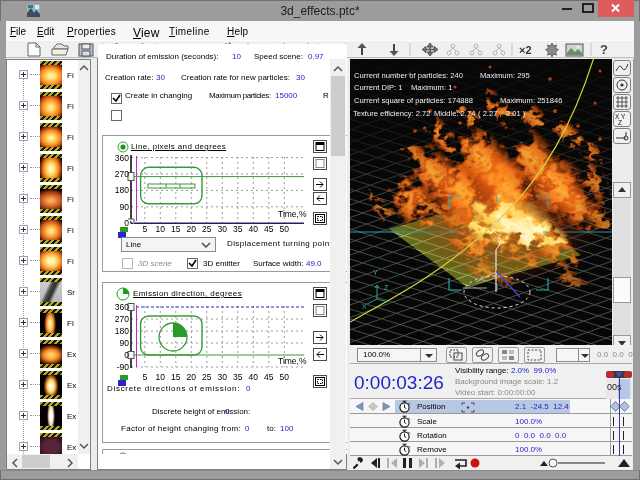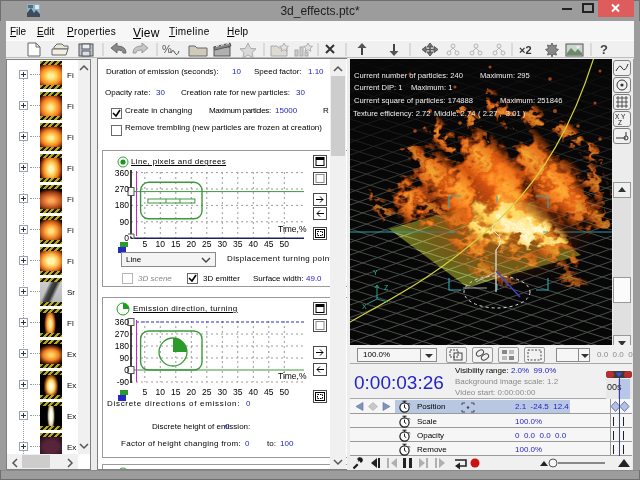--- a/index.html
+++ b/index.html
@@ -262,39 +262,38 @@
   </svg>
 <div class="a" style="left:7px;top:454px;width:71px;height:15px;background:#f0f0f0"></div>
 <svg class="a" style="left:9px;top:457px" width="12" height="12">
     <path d="M8 2 l-4 4 l4 4" stroke="#555" fill="none" stroke-width="1.5"></path>
   </svg>
 <svg class="a" style="left:64px;top:457px" width="12" height="12">
     <path d="M4 2 l4 4 l-4 4" stroke="#555" fill="none" stroke-width="1.5"></path>
   </svg>
 <div class="a" style="left:22px;top:455px;width:28px;height:13px;background:#cdcdcd"></div>
 <div class="a" style="left:97px;top:58px;width:250px;height:412px;background:#fff;border:1px solid #808080"></div>
-<div class="a" style="left:98px;top:59px;width:249px;height:410px;overflow:hidden;background:#fff">
+<div class="a" style="left:98px;top:44px;width:249px;height:410px;overflow:hidden;background:#fff">
 <div class="t " style="left:8px;top:8px;">Duration of emission (seconds):</div>
 <div class="t blue" style="left:134px;top:8px;">10</div>
-<div class="t " style="left:156px;top:8px;">Speed factor:</div>
-<div class="t blue" style="left:210px;top:8px;">1.10</div>
-<div class="t " style="left:7px;top:29px;">Opacity rate:</div>
+<div class="t " style="left:156px;top:8px;">Speed scene:</div>
+<div class="t blue" style="left:210px;top:8px;">0.97</div>
+<div class="t " style="left:7px;top:29px;">Creation rate:</div>
 <div class="t blue" style="left:58px;top:29px;">30</div>
 <div class="t " style="left:83px;top:29px;">Creation rate for new particles:</div>
 <div class="t blue" style="left:198px;top:29px;">30</div>
 <div class="cb" style="left:13px;top:49px"></div>
     <svg class="a" style="left:13px;top:49px" width="11" height="11">
       <path d="M2 5 l3 3 l4 -6" stroke="#000" stroke-width="1.6" fill="none"></path>
     </svg>
 <div class="t " style="left:27px;top:47px;">Create in changing</div>
 <div class="t " style="left:111px;top:47px;"><span style="letter-spacing:-0.4px">Maximum particles:</span></div>
 <div class="t blue" style="left:177px;top:47px;">15000</div>
 <div class="t " style="left:225px;top:47px;">R</div>
 <div class="cb" style="left:13px;top:66px"></div>
-<div class="t " style="left:27px;top:64px;">Remove trembling (new particles are frozen at creation)</div>
 <div class="a" style="left:4px;top:91px;width:300px;height:137px;border:1px solid #9a9a9a;background:#fff"></div>
 <svg class="a" style="left:19px;top:97px" width="12" height="12">
       <circle cx="6" cy="6" r="5" fill="#fff" stroke="#3aa23a"></circle>
       <circle cx="6" cy="6" r="2.6" fill="#189818"></circle>
     </svg>
 <div class="t " style="left:33px;top:98px;letter-spacing:0.35px"><span class="u">Line, pixels and degrees</span></div>
 <svg class="a" style="left:6px;top:109px" width="225" height="86" viewBox="0 0 225 86">
 <g stroke="#9a9a9a" stroke-dasharray="2,3">
 <line x1="27" y1="4.6" x2="200" y2="4.6"></line>
 <line x1="27" y1="21" x2="200" y2="21"></line>
@@ -374,21 +373,21 @@
 <div class="t blue" style="left:208px;top:215px;">49.0</div>
 <div class="cb" style="left:89px;top:214px"></div>
     <svg class="a" style="left:89px;top:214px" width="11" height="11">
       <path d="M2 5 l3 3 l4 -6" stroke="#000" stroke-width="1.6" fill="none"></path>
     </svg>
 <div class="a" style="left:4px;top:238px;width:300px;height:161px;border:1px solid #9a9a9a;background:#fff"></div>
 <svg class="a" style="left:18px;top:243px" width="14" height="14">
       <circle cx="7" cy="7" r="6" fill="#fff" stroke="#18a018"></circle>
       <path d="M7 7 L7 1 A6 6 0 0 1 13 7 Z" fill="#18a018"></path>
     </svg>
-<div class="t " style="left:35px;top:245px;letter-spacing:0.4px"><span class="u">Emission direction, turning</span></div>
+<div class="t " style="left:35px;top:245px;letter-spacing:0.4px"><span class="u">Emission direction, degrees</span></div>
 <svg class="a" style="left:6px;top:257px" width="225" height="84" viewBox="0 0 225 84">
 <g stroke="#9a9a9a" stroke-dasharray="2,3">
 <line x1="27" y1="18" x2="200" y2="18"></line>
 <line x1="27" y1="30" x2="200" y2="30"></line>
 <line x1="27" y1="42" x2="200" y2="42"></line>
 <line x1="27" y1="66" x2="200" y2="66"></line>
 <line x1="40.8" y1="5" x2="40.8" y2="66"></line>
 <line x1="56.3" y1="5" x2="56.3" y2="66"></line>
 <line x1="71.8" y1="5" x2="71.8" y2="66"></line>
 <line x1="87.3" y1="5" x2="87.3" y2="66"></line>
@@ -888,21 +887,21 @@
     <circle cx="6.5" cy="7.5" r="4.6" fill="#fff" stroke="#1a1a1a" stroke-width="1.2"></circle>
     <path d="M6.5 7.5 L6.5 4.6 M6.5 7.5 L8.3 8.6 M4.5 1.2 h4 M6.5 1.2 v1.6 M10.5 3 l1.4 1.4" stroke="#1a1a1a" fill="none"></path>
   </svg>
 <div class="t " style="left:417px;top:417px;">Scale</div>
 <div class="t blue" style="left:515px;top:417px;">100.0%</div>
 <div class="a" style="left:350px;top:428px;width:282px;height:14px;background:#f6f6f6;border-bottom:1px solid #9a9a9a"></div>
 <svg class="a" style="left:398px;top:429px" width="13" height="13">
     <circle cx="6.5" cy="7.5" r="4.6" fill="#fff" stroke="#1a1a1a" stroke-width="1.2"></circle>
     <path d="M6.5 7.5 L6.5 4.6 M6.5 7.5 L8.3 8.6 M4.5 1.2 h4 M6.5 1.2 v1.6 M10.5 3 l1.4 1.4" stroke="#1a1a1a" fill="none"></path>
   </svg>
-<div class="t " style="left:417px;top:431px;">Opacity</div>
+<div class="t " style="left:417px;top:431px;">Rotation</div>
 <div class="t blue" style="left:515px;top:431px;">0&nbsp; 0.0&nbsp; 0.0&nbsp; 0.0</div>
 <div class="a" style="left:350px;top:442px;width:282px;height:14px;background:#f6f6f6;border-bottom:1px solid #9a9a9a"></div>
 <svg class="a" style="left:398px;top:443px" width="13" height="13">
     <circle cx="6.5" cy="7.5" r="4.6" fill="#fff" stroke="#1a1a1a" stroke-width="1.2"></circle>
     <path d="M6.5 7.5 L6.5 4.6 M6.5 7.5 L8.3 8.6 M4.5 1.2 h4 M6.5 1.2 v1.6 M10.5 3 l1.4 1.4" stroke="#1a1a1a" fill="none"></path>
   </svg>
 <div class="t " style="left:417px;top:445px;">Remove</div>
 <div class="t blue" style="left:515px;top:445px;">100.0%</div>
 <div class="a" style="left:610px;top:399px;width:1px;height:57px;background:#9a9a9a"></div>
 <svg class="a" style="left:610px;top:399px" width="22" height="15">

